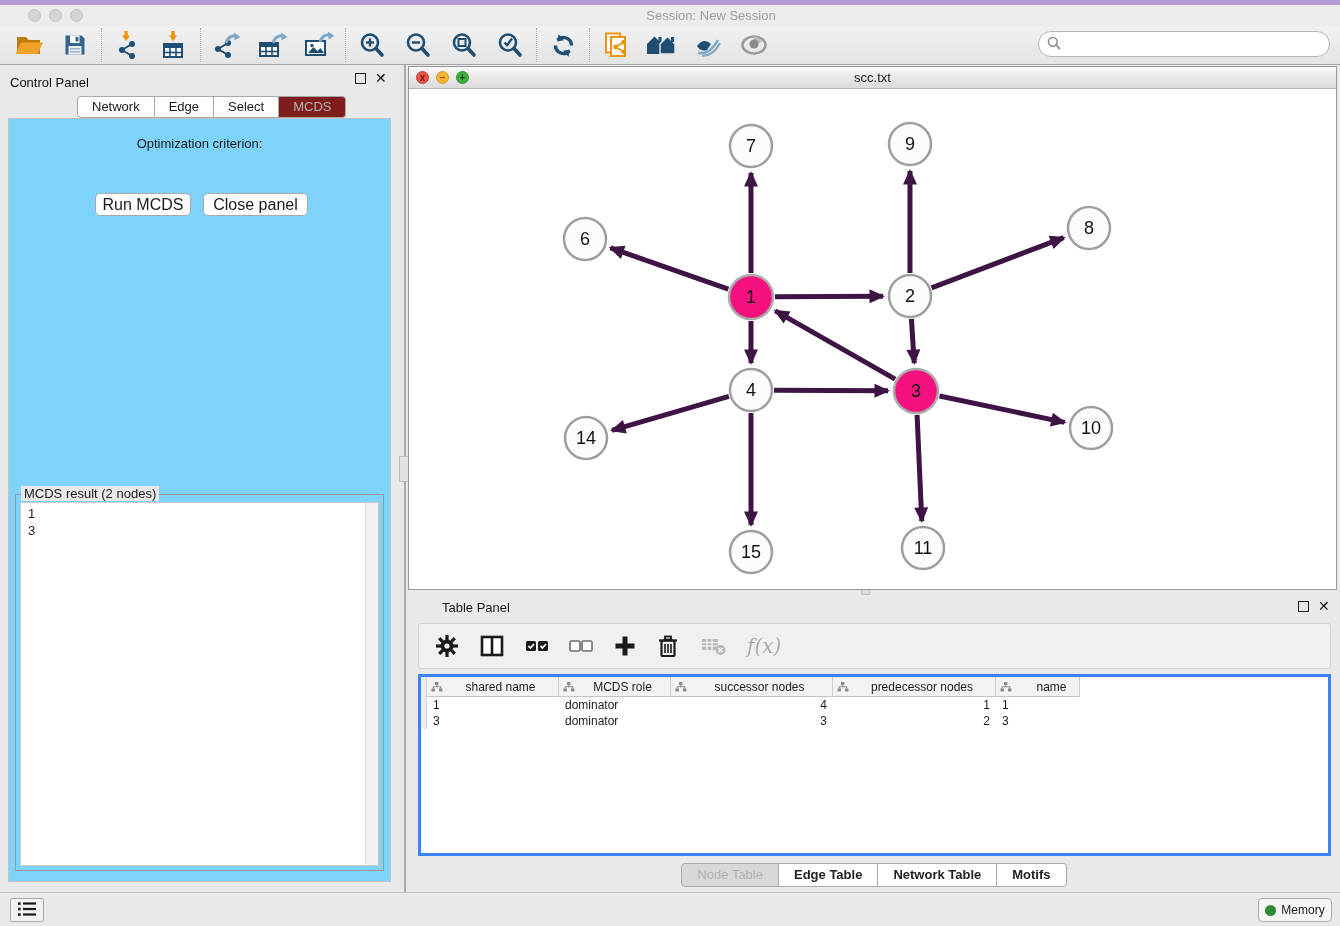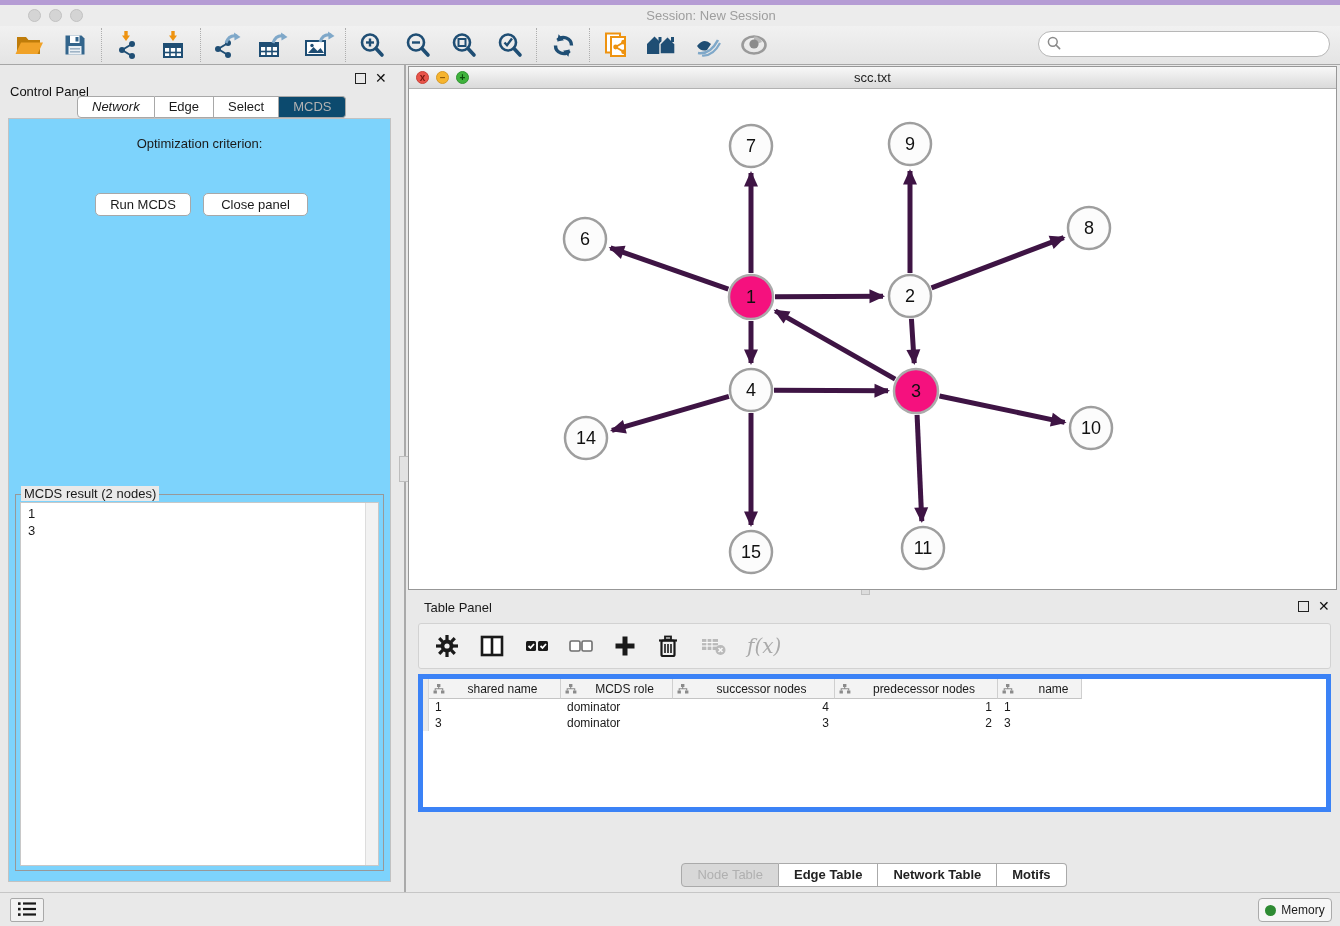--- a/index.html
+++ b/index.html
@@ -13,58 +13,58 @@
   .traffic { display:flex; gap:8px; position:absolute; left:28px; top:4px; }
   .light { width:13px; height:13px; border-radius:50%; background:#d4d4d4; border:1px solid #c2c2c2; font-size:9px; line-height:11px; text-align:center; font-weight:bold; }
   .session-title { width:100%; text-align:center; line-height:21px; color:#9e9e9e;margin-left:41px; }
   .toolbar { top:26px; left:0; width:1340px; height:39px; background:linear-gradient(#f1f1f1,#e4e4e4); border-bottom:1px solid #a6a6a6; display:flex; align-items:center; padding-left:10px; }
   .tb-group { display:flex; align-items:center; gap:8px; }
   .tb-icon { width:38px; height:34px; display:flex; align-items:center; justify-content:center; }
   .tb-sep { width:0; height:34px; border-left:1px dotted #aeaeae; margin:0 7px; }
   .search-box { position:absolute; right:10px; top:5px; width:292px; height:26px; background:#fff; border:1px solid #b7b7b7; border-radius:13px; display:flex; align-items:center; padding-left:8px; }
 
   
-  .cp-title { top:84px; left:10px; font-size:13px; color:#111;text-align:center; }
+  .cp-title { top:75px; left:10px; font-size:13px; color:#111;text-align:center; }
   .win-btns { display:flex; gap:9px; align-items:center; }
   .float-ic { width:11px; height:11px; border:1.6px solid #222; display:inline-block; }
   .close-ic { font-size:14px; font-weight:bold; color:#111; line-height:11px; }
   .cp-tabs { top:96px; left:77px; height:22px; display:flex; }
   .tab { border:1px solid #a8a8a8; border-left-width:0; background:#fff; text-align:center; line-height:20px; font-size:13px; padding:0 14px; }
-  .tab:first-child { border-left-width:1px; border-radius:4px 0 0 4px;font-style:italic; }
+  .tab:first-child { border-left-width:1px; border-radius:4px 0 0 4px; }
   .tab:last-child { border-radius:0 4px 4px 0; }
-  .tab.active { background:#0c4a6e; color:#b2b2b2; }
+  .tab.active { background:#7f1d1d; color:#b2b2b2; }
   .cp-body { top:118px; left:8px; width:383px; height:764px; border:1px solid #c2c2c2; background:#7dd3fc; }
   .opt-label { position:absolute; top:17px; left:0; width:100%; text-align:center; }
   .dropdown { position:absolute; top:40px; left:36px; width:311px; height:24px; background:#fff; border:1px solid #aaa; border-radius:4px; display:flex; align-items:center; padding:0 6px 0 10px; }
   .dd-text { flex:1; }
-  .btn { position:absolute; height:23px; background:#fff; border:1px solid #a8a8a8; border-radius:5px; text-align:center; line-height:21px; font-size:13px; }
+  .btn { position:absolute; height:23px; background:#fff; border:1px solid #a8a8a8; border-radius:5px; text-align:center; line-height:21px; font-size:16px; }
   .groupbox { position:absolute; left:6px; top:375px; width:369px; height:377px; border:1px solid #989898; }
   .gb-label { position:absolute; top:-9px; left:5px; background:#e9e9e9; padding:0 3px; font-size:13px; }
   .gb-inner { position:absolute; left:4px; top:7px; right:4px; bottom:4px; background:#fff; border:1px solid #c8c8c8; }
   .gb-scroll { position:absolute; right:0; top:0; bottom:0; width:13px; background:#f2f2f2; border-left:1px solid #ddd; }
   .gb-lines { padding:2px 7px; line-height:17px; }
 
   
   .vsplit { top:65px; left:404px; width:2px; height:827px; background:#aaa; }
   .vsplit-handle { top:456px; left:399px; width:11px; height:26px; background:#e2e2e2; border:1px solid #bdbdbd; }
   .hsplit-handle { top:589px; left:861px; width:9px; height:6px; background:#dcdcdc; border:1px solid #c0c0c0; }
 
   
   .net-window { top:66px; left:408px; width:929px; height:524px; border:1px solid #979797; background:#fff; }
   .net-titlebar { height:22px; background:linear-gradient(#f8f8f8,#dadada); border-bottom:1px solid #b2b2b2; position:relative; }
   .net-traffic { position:absolute; left:7px; top:4px; display:flex; gap:7px; }
   .nlight { width:13px; height:13px; border-radius:50%; font-size:10px; font-weight:bold; text-align:center; line-height:12px; }
   .net-title { text-align:center; line-height:22px; color:#222; }
 
   
-  .tp-title { top:600px; left:424px; }
+  .tp-title { top:600px; left:442px; }
   .tp-toolbar { top:623px; left:418px; width:913px; height:46px; background:#f0f0f0; border:1px solid #d2d2d2; border-radius:3px; display:flex; align-items:center; gap:20px; padding-left:16px; }
   .tp-icon { display:flex; align-items:center; justify-content:flex-start; min-width:24px; height:28px; }
   .fx { font-family:"DejaVu Serif","Liberation Serif",serif; font-style:italic; font-size:20px; color:#aaa; }
-  .table { top:674px; left:418px; width:913px; height:138px; background:#fff; border:5px solid #3b82f6; overflow:hidden; }
+  .table { top:674px; left:418px; width:913px; height:182px; background:#fff; border:3px solid #3b82f6; overflow:hidden; }
   .thead { display:flex; height:20px; background:#fff; }
   .gutter { width:6px; background:#ececec; border-right:1px solid #d8d8d8; }
   .th { background:#f3f3f3; border-right:1px solid #cfcfcf; border-bottom:1px solid #c4c4c4; display:flex; align-items:center; font-size:12px; }
   .th .lbl { flex:1; text-align:center; }
   .trow { display:flex; height:16px; align-items:center; }
   .td { font-size:12px; padding:0 6px; white-space:nowrap; }
   .bottom-tabs { top:863px; left:408px; width:932px; height:24px; display:flex; justify-content:center; }
   .btab { border:1px solid #aaa; border-left-width:0; background:#fff; line-height:21px; padding:0 15px; font-size:13px; font-weight:bold; color:#222; }
   .btab:first-child { border-left-width:1px; border-radius:4px 0 0 4px; }
   .btab:last-child { border-radius:0 4px 4px 0; }

